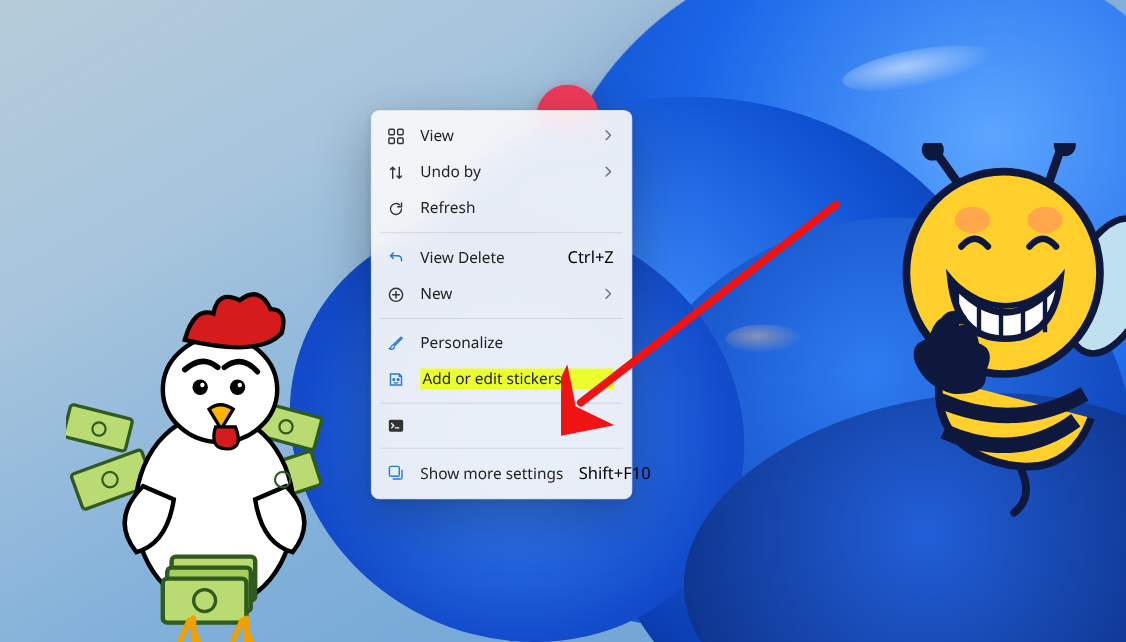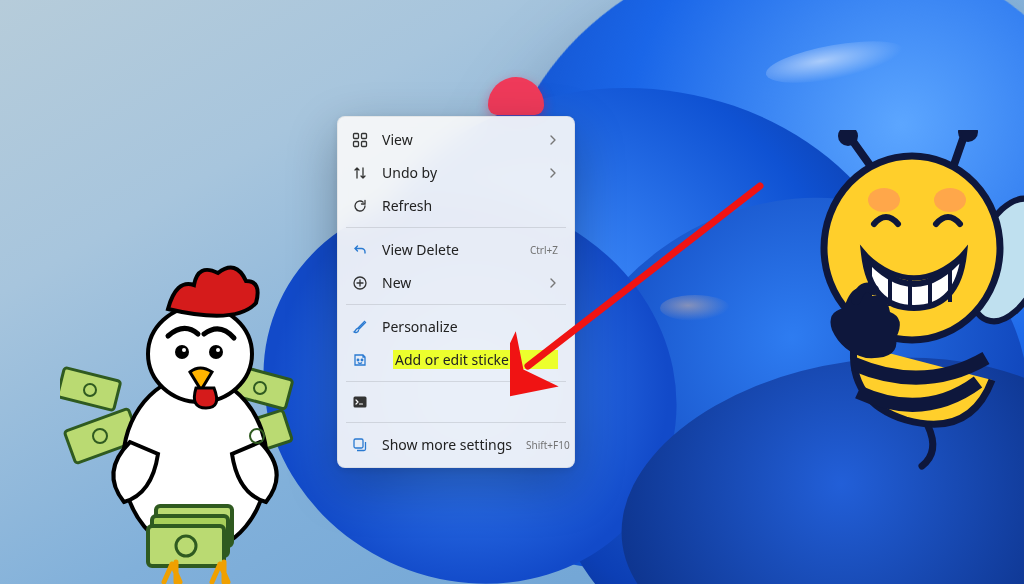--- a/index.html
+++ b/index.html
@@ -52,21 +52,21 @@
     border-top-right-radius: 30px 30px;
     border-bottom-left-radius: 10px;
     border-bottom-right-radius: 10px;
     box-shadow: 0 4px 12px rgba(220,0,60,0.35);
     z-index: 4;
   }
 
   
   .ctx {
     position: absolute;
-    top: 116px; left: 337px;
+    top: 100px; left: 337px;
     width: 238px;
     background: rgba(248,248,248,0.92);
     backdrop-filter: blur(12px);
     border-radius: 8px;
     border: 1px solid rgba(0,0,0,0.06);
     box-shadow: 0 18px 50px rgba(0,0,0,0.28), 0 2px 8px rgba(0,0,0,0.1);
     padding: 6px;
     font-size: 14px;
     color: #222;
     z-index: 10;
@@ -75,23 +75,23 @@
   .item {
     display: flex;
     align-items: center;
     gap: 14px;
     padding: 7px 10px 7px 8px;
     border-radius: 4px;
     position: relative;
   }
   .item .ic { width: 16px; height: 16px; display:flex; align-items:center; justify-content:center; flex: 0 0 16px; color:#333; }
   .item .lbl { flex: 1; white-space: nowrap; }
-  .item .hint { font-size: 10px; color: #737373; }
+  .item .hint { font-size: 15px; color: #000000; }
   .item .chev { color:#777; }
-  .hl .lbl { background: #ecff2d; padding: 0 2px; margin-left: 11px; }
+  .hl .lbl { background: #ecff2d; padding: 0 2px; }
 
   
   .arrow { position: absolute; left: 510px; top: 180px; z-index: 12; pointer-events:none;}
 
   
   .chicken {
     position: absolute;
     bottom: 0; left: 60px;
     width: 260px; height: 330px;
     z-index: 6;

